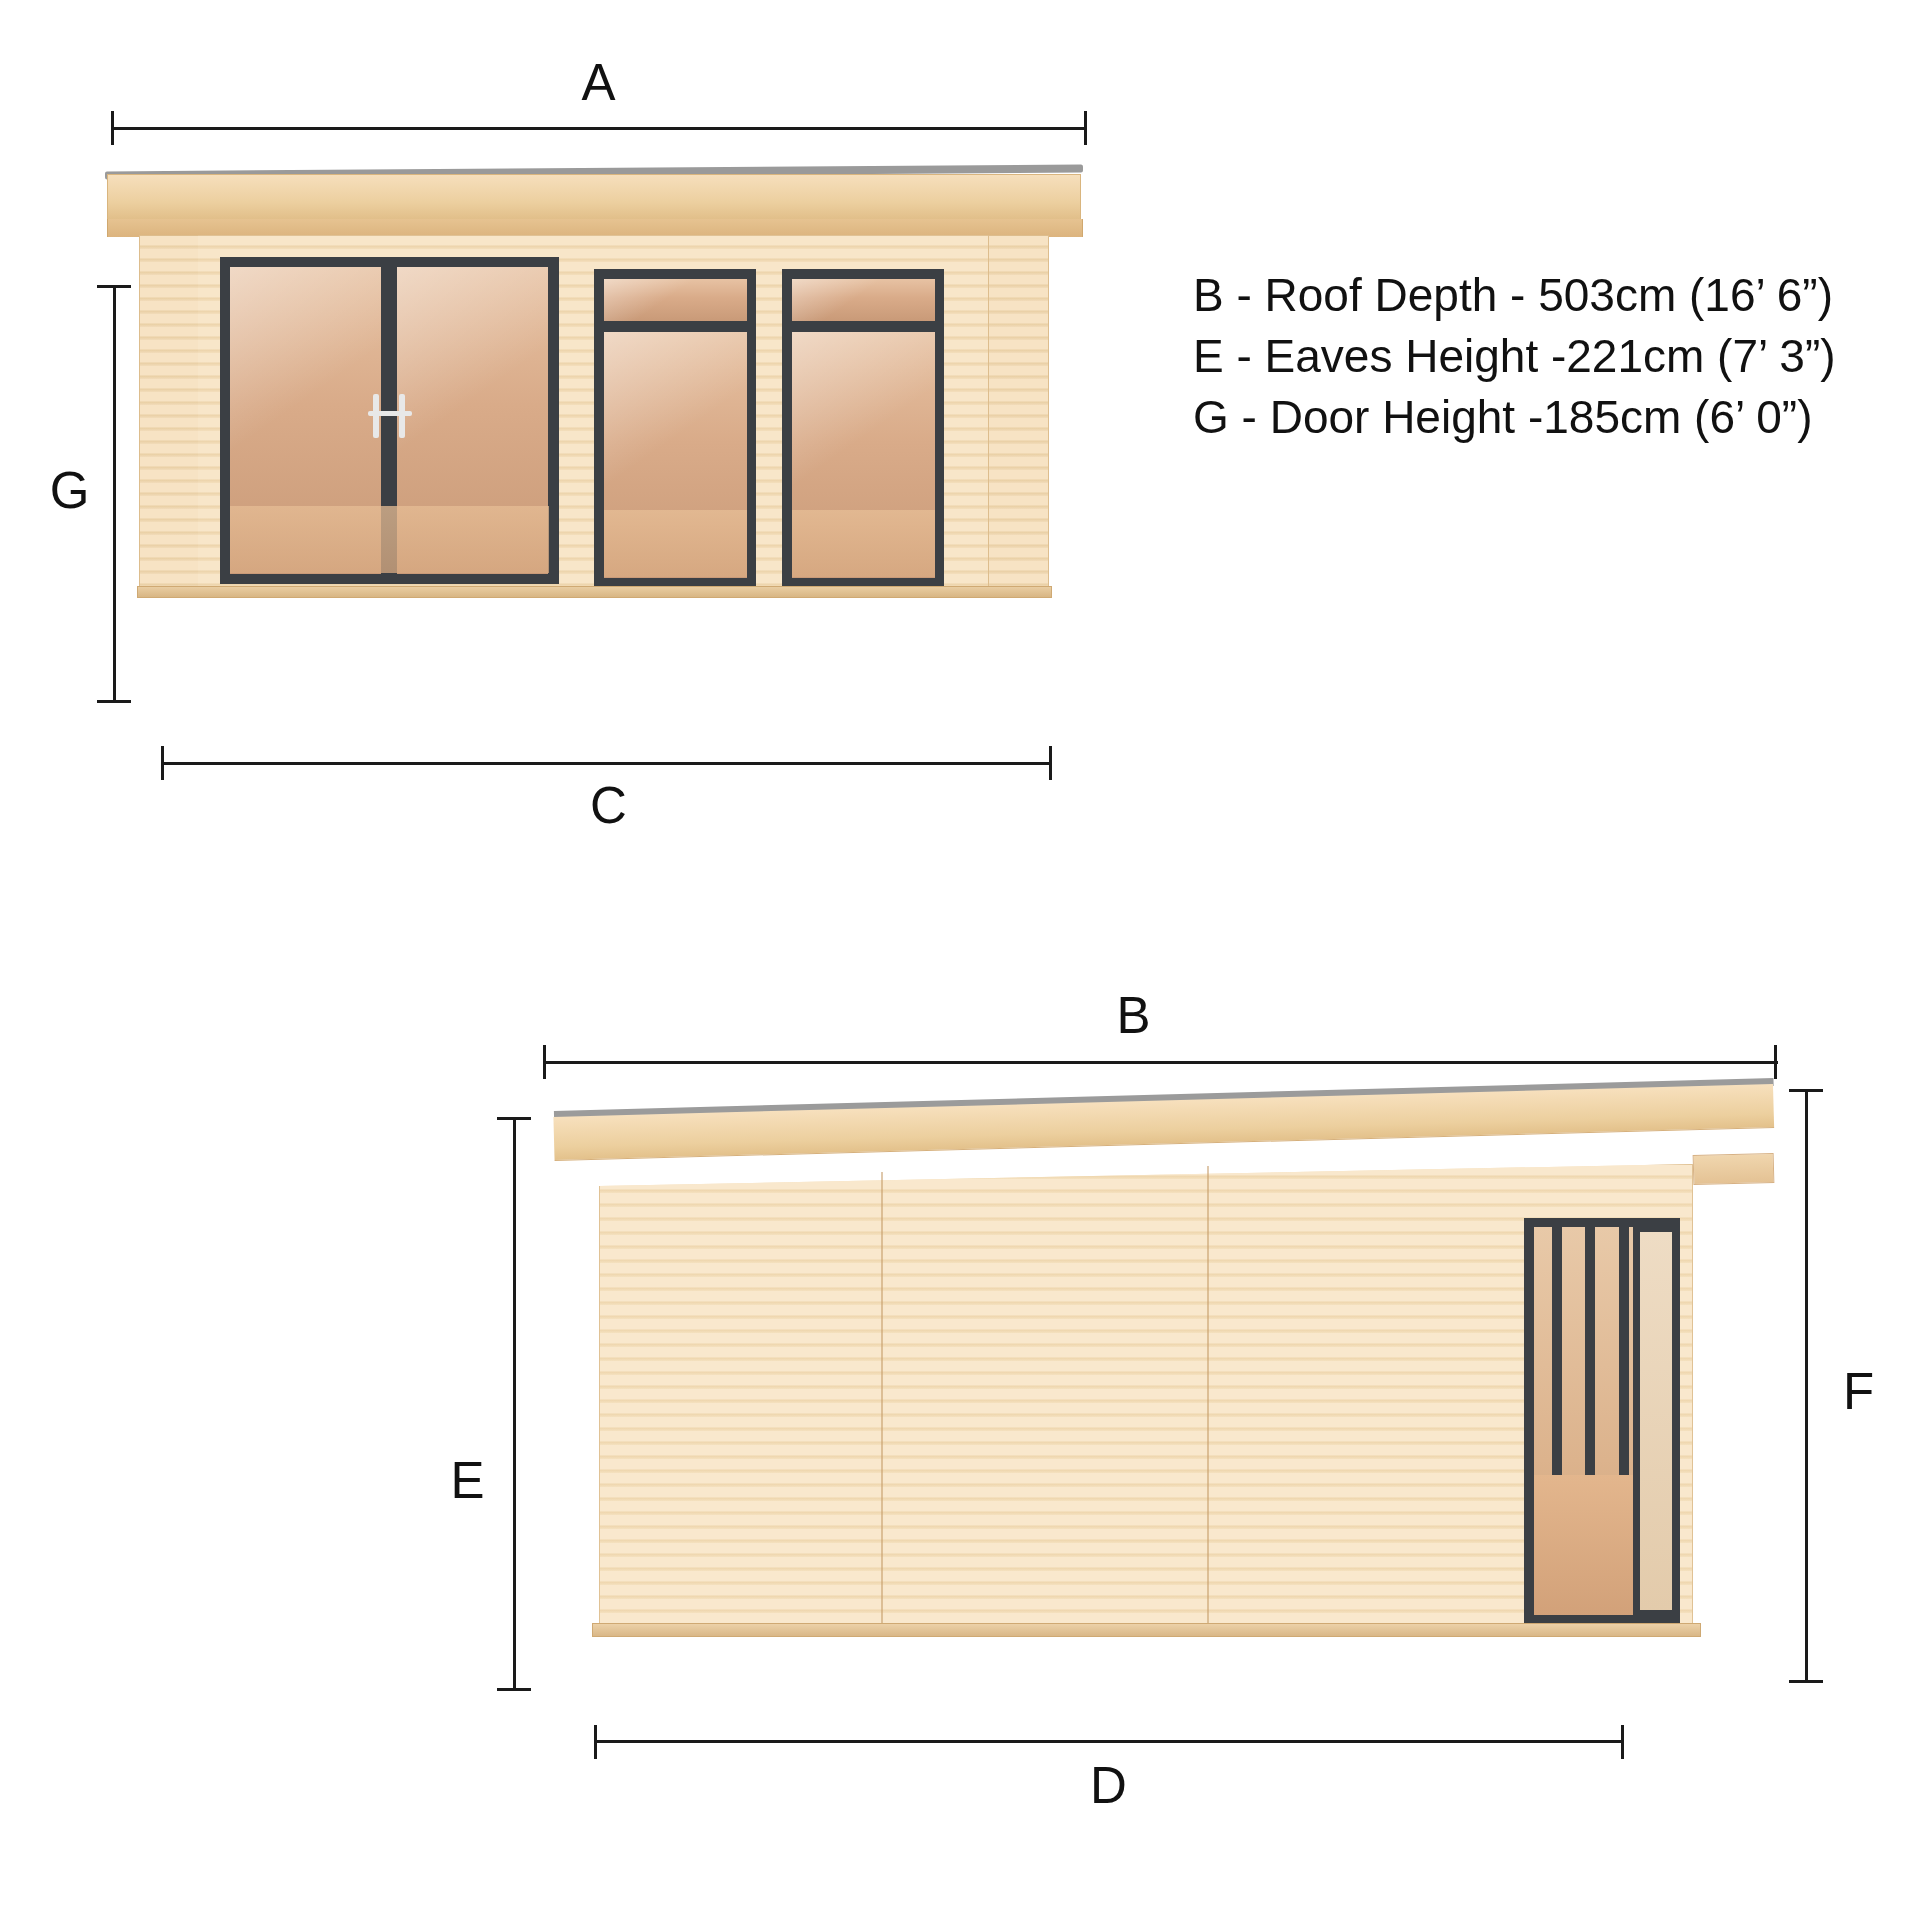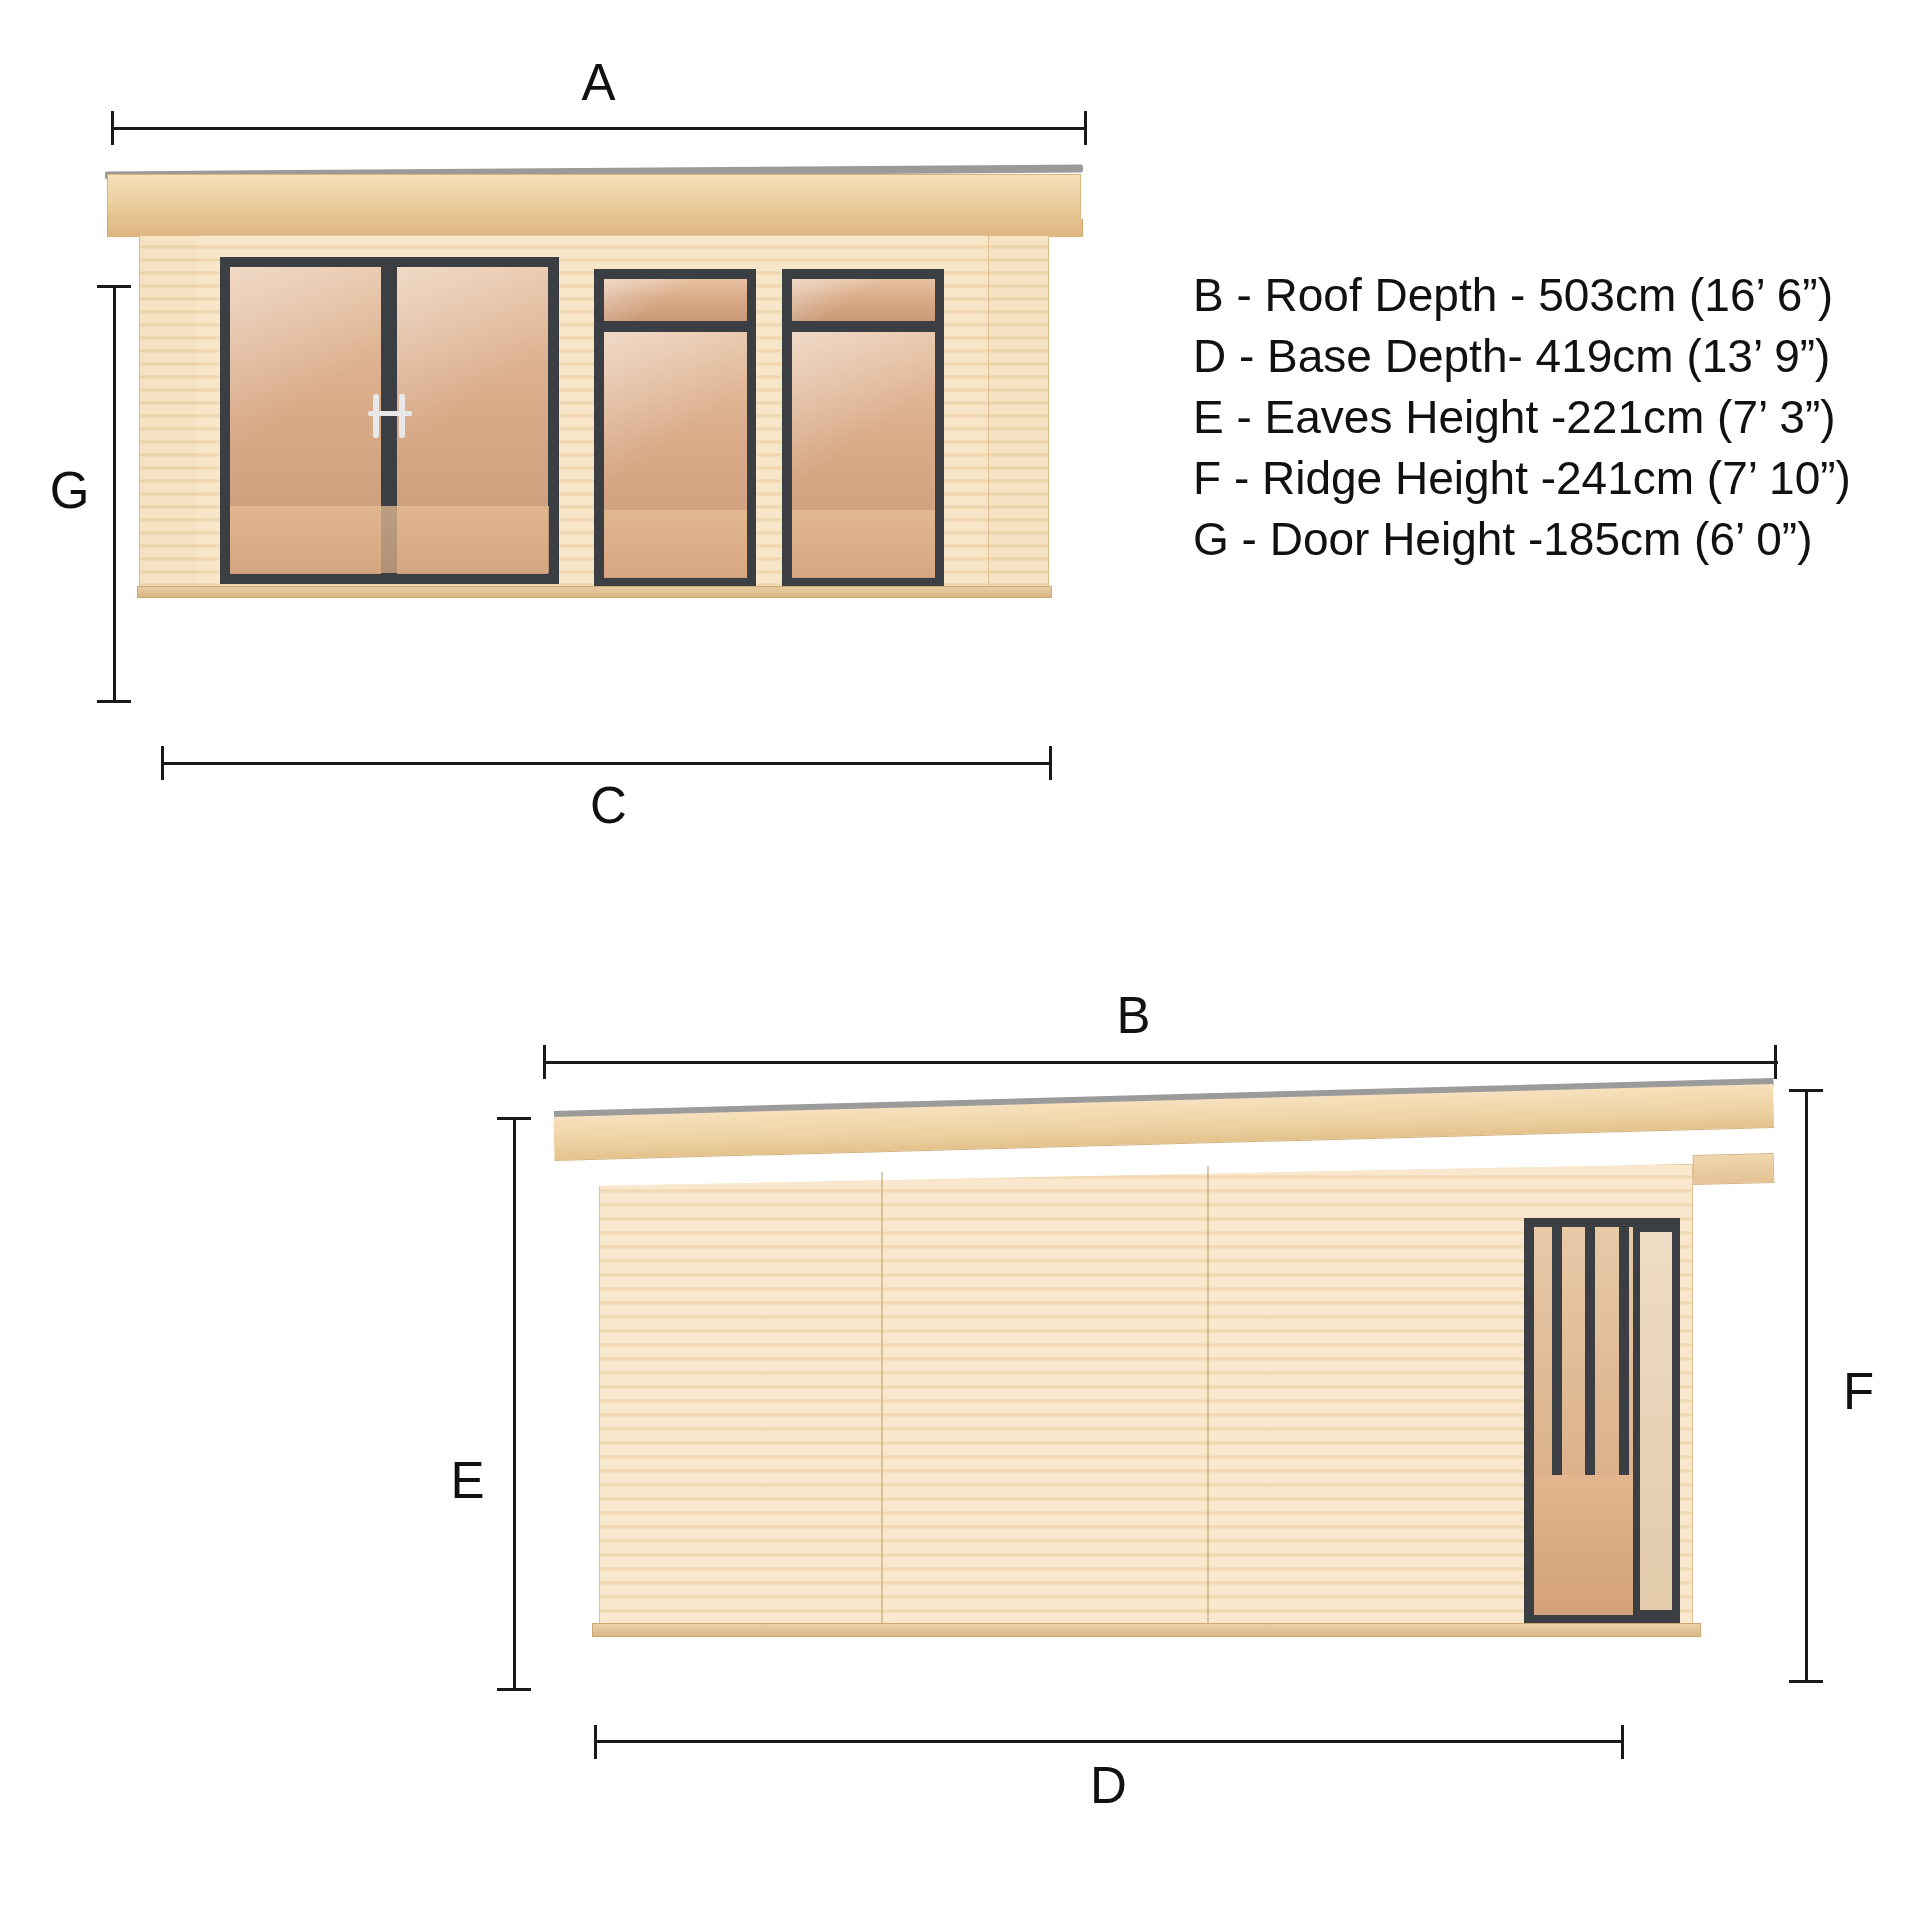--- a/index.html
+++ b/index.html
@@ -321,23 +321,21 @@
   </div>
 
   <div class="dim-line-h" style="left:161px; top:762px; width:891px;"></div>
   <div class="cap-v" style="left:161px; top:746px;"></div>
   <div class="cap-v" style="left:1049px; top:746px;"></div>
   <div class="dim-label" style="left:574px; top:780px; width:69px;">C</div>
 </div>
 
 <div id="spec-list">
   <div class="spec-row">B - Roof Depth - 503cm (16’ 6”)</div>
-  <div class="spec-row">D - Base Depth- 419cm (13’ 9”)</div>
   <div class="spec-row">E - Eaves Height -221cm (7’ 3”)</div>
-  <div class="spec-row">F - Ridge Height -241cm (7’ 10”)</div>
   <div class="spec-row">G - Door Height -185cm (6’ 0”)</div>
 </div>
 
 <div id="side-view-group">
 
   <div class="dim-line-h" style="left:543px; top:1061px; width:1235px;"></div>
   <div class="cap-v" style="left:543px; top:1045px;"></div>
   <div class="cap-v" style="left:1774px; top:1045px;"></div>
   <div class="dim-label" style="left:1099px; top:990px; width:69px;">B</div>
 

